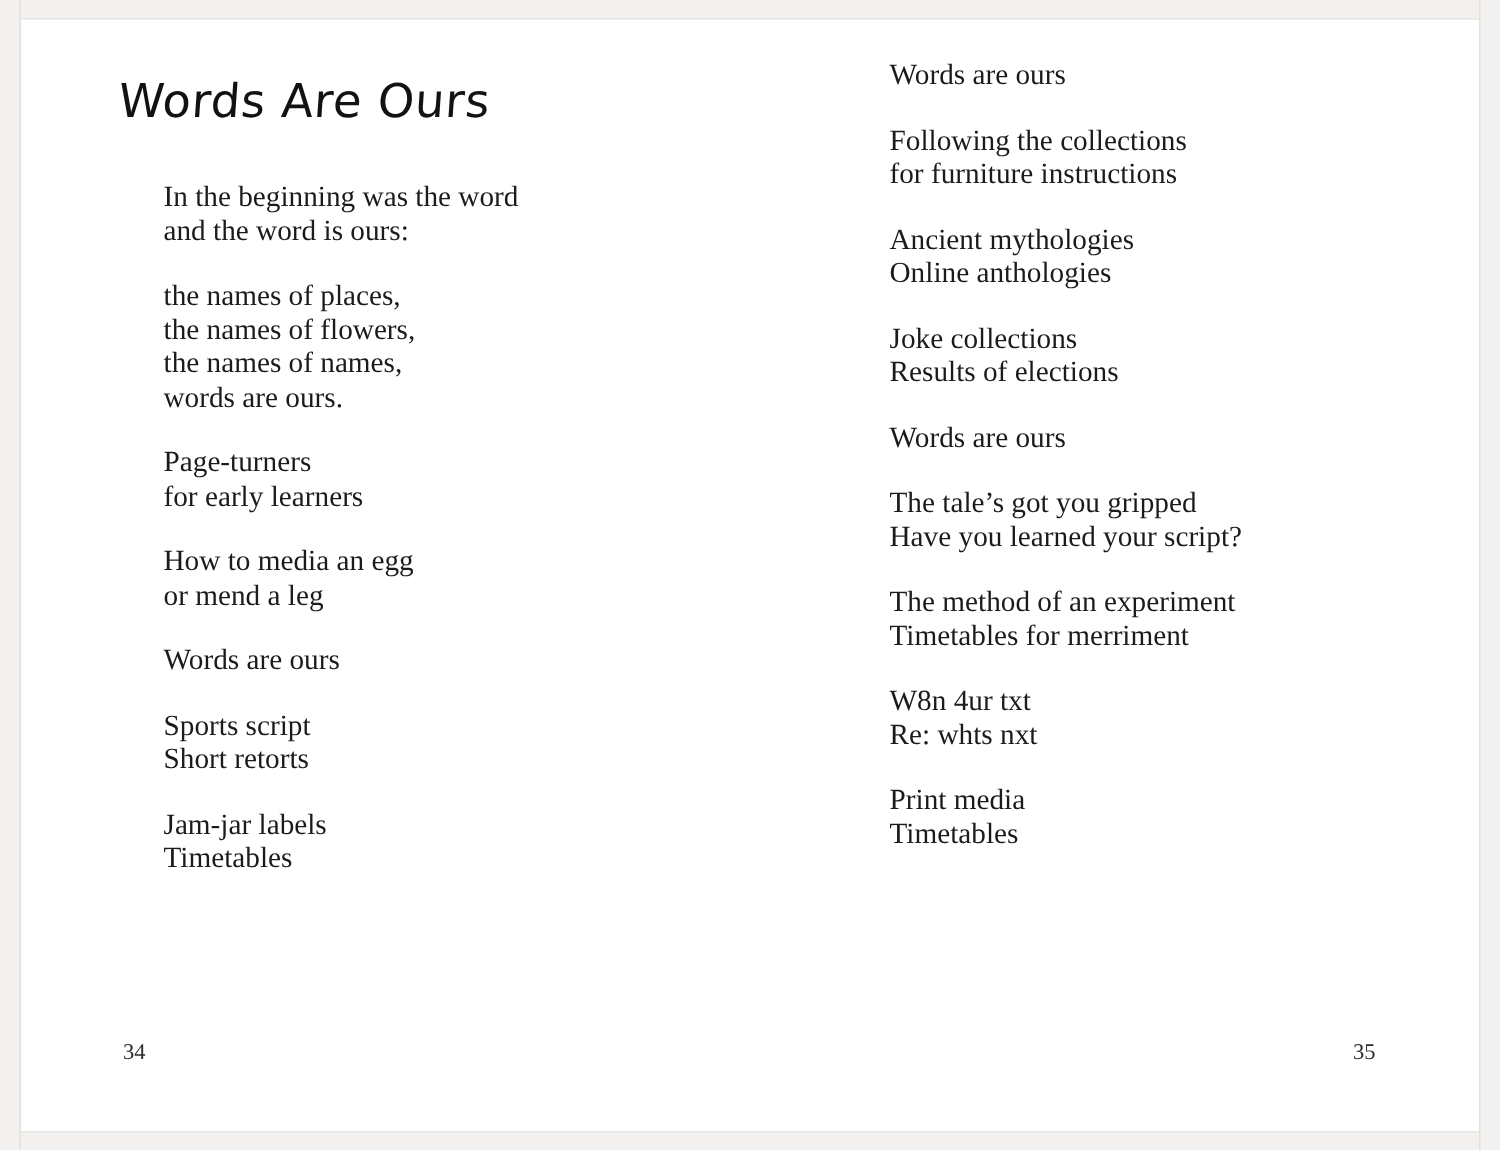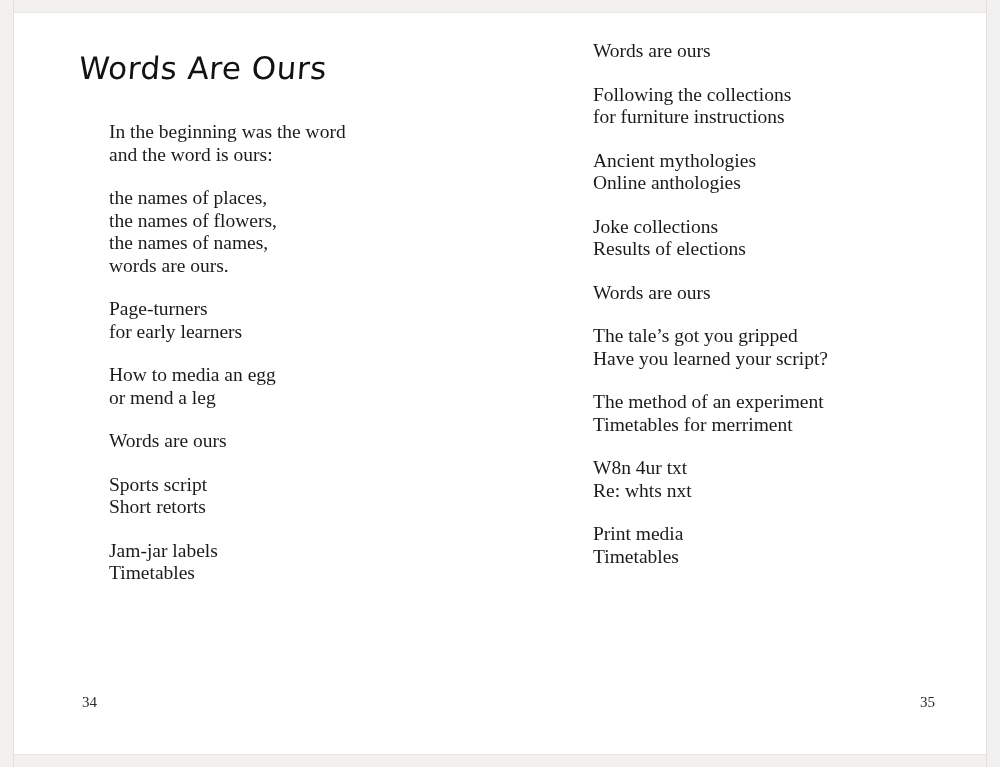--- a/index.html
+++ b/index.html
@@ -93,21 +93,21 @@
     white-space: pre;
   }
 
   .folio {
     position: absolute;
     bottom: 44px;
     font-size: 15px;
     color: #2b2b2b;
   }
   .folio-left { left: 69px; }
-  .folio-right { right: 52px; }
+  .folio-right { right: 70px; }
 </style>
 </head>
 <body>
 
 <div class="page-spread">
 
   <div class="edge-top"></div>
   <div class="edge-bottom"></div>
   <div class="edge-left"></div>
   <div class="edge-right"></div>

